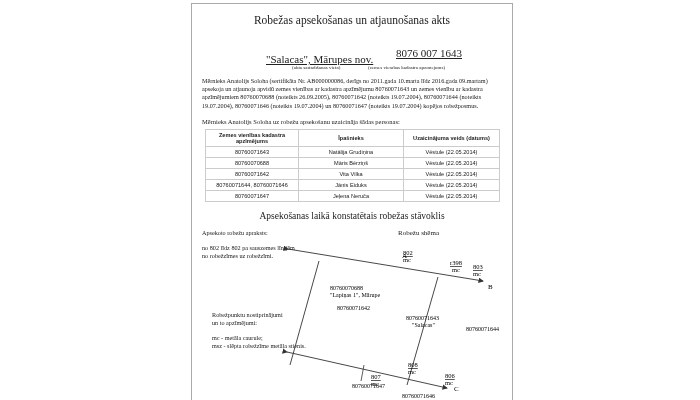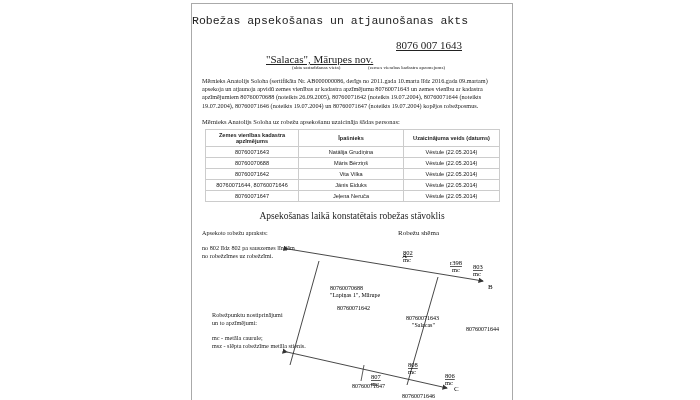--- a/index.html
+++ b/index.html
@@ -1,22 +1,22 @@
 <!DOCTYPE html>
 <html><head>
 <meta charset="utf-8">
 <style>
   html, body { margin:0; padding:0; }
   body { width:700px; height:400px; background:#ffffff; position:relative; overflow:hidden; font-family:"Liberation Serif", serif; color:#222; }
   .page { position:absolute; left:191px; top:3px; width:320px; height:420px; border-left:1px solid #aaa; border-right:1px solid #aaa; border-top:1px solid #aaa; background:#fff; }
   .abs { position:absolute; white-space:nowrap; }
-  .title { left:0; width:320px; top:10px; font-size:11.5px;font-family:Liberation Mono, monospace; }
+  .title { left:0; width:320px; top:10px; text-align:center; font-size:11.5px; }
   .date { left:0; width:320px; top:40px; text-align:center; font-size:8px; }
   .place { left:74px; top:49px; font-size:11px; text-decoration:underline; }
-  .cad { left:204px; top:35px; font-size:11px; text-decoration:underline; }
+  .cad { left:204px; top:43px; font-size:11px; text-decoration:underline; }
   .cap1 { left:100px; top:61px; font-size:5px; }
   .cap2 { left:176px; top:61px; font-size:5px; }
   .para { left:10px; top:73px; width:296px; font-size:6.2px; line-height:8.2px; white-space:normal; }
   .para2 { left:10px; top:114px; font-size:6.5px; }
   table { position:absolute; left:13px; top:125px; width:295px; border-collapse:collapse; font-family:"Liberation Sans", sans-serif; font-size:5.6px; }
   th, td { border:1px solid #ccc; text-align:center; padding:0; height:10px; }
   th { font-weight:bold; height:16px; line-height:6.5px; }
   th:nth-child(1), td:nth-child(1) { width:92px; }
   th:nth-child(2), td:nth-child(2) { width:104px; }
   .sec { left:0; width:320px; top:200px; text-align:center; font-size:9.5px;margin-top:7px; }

